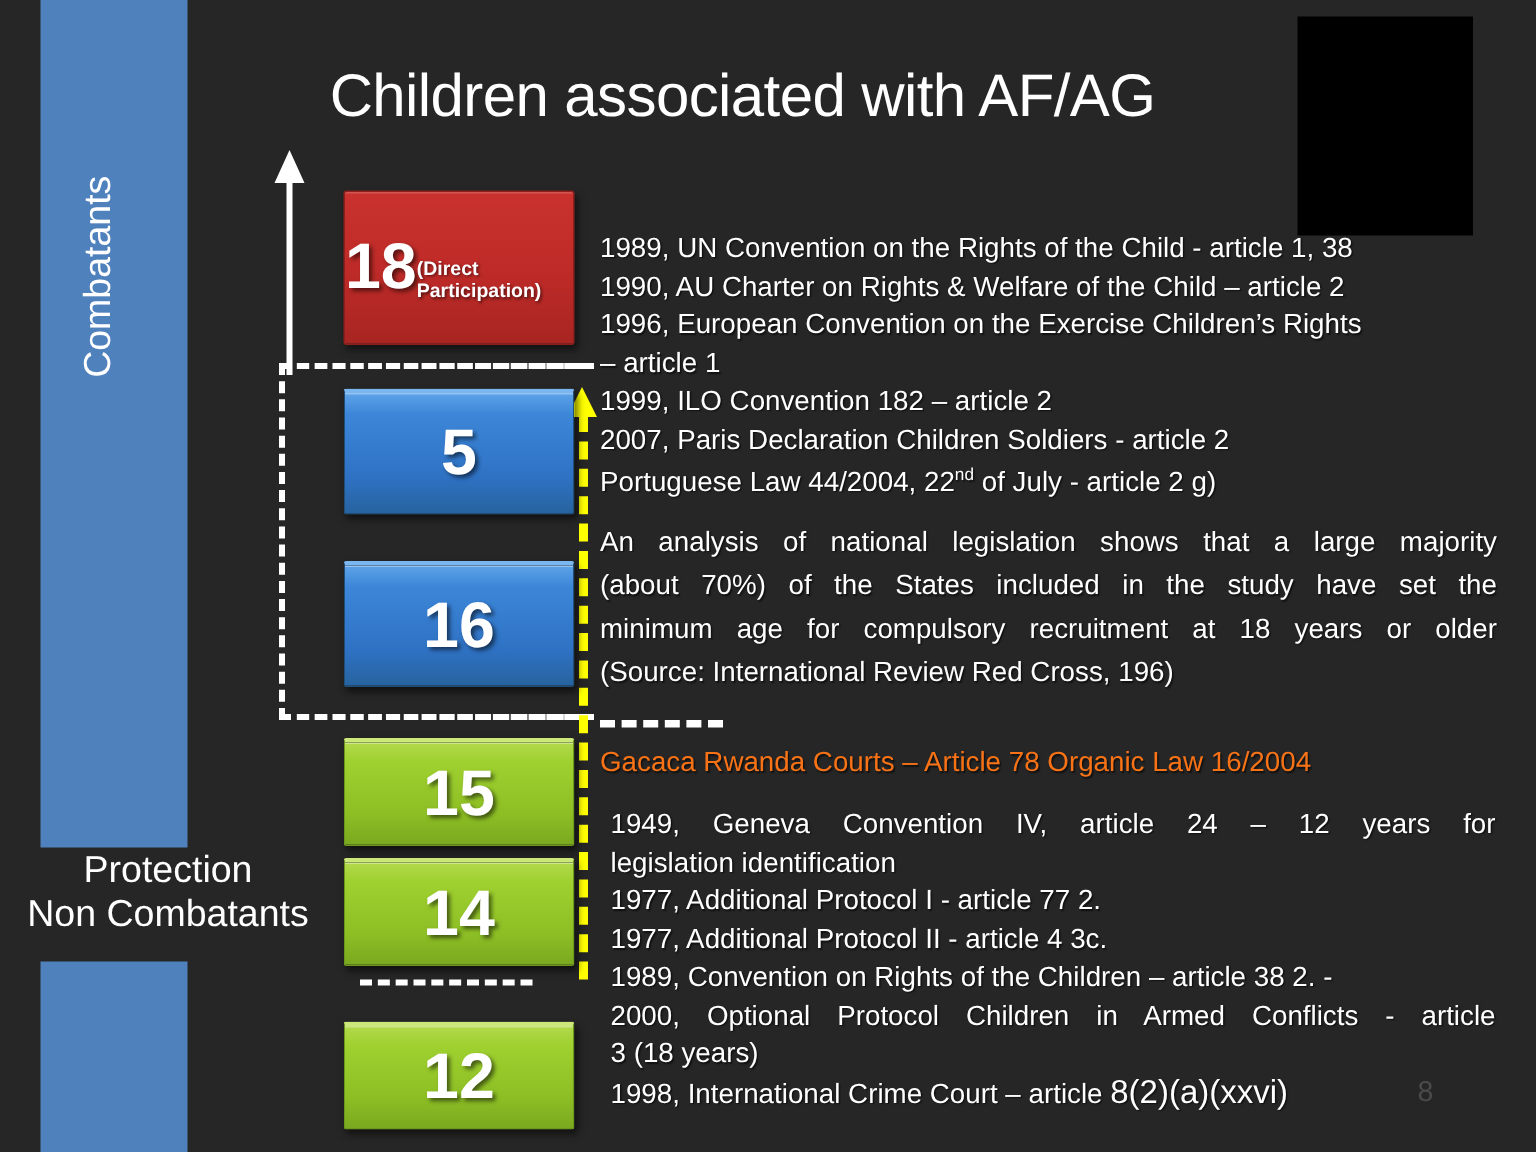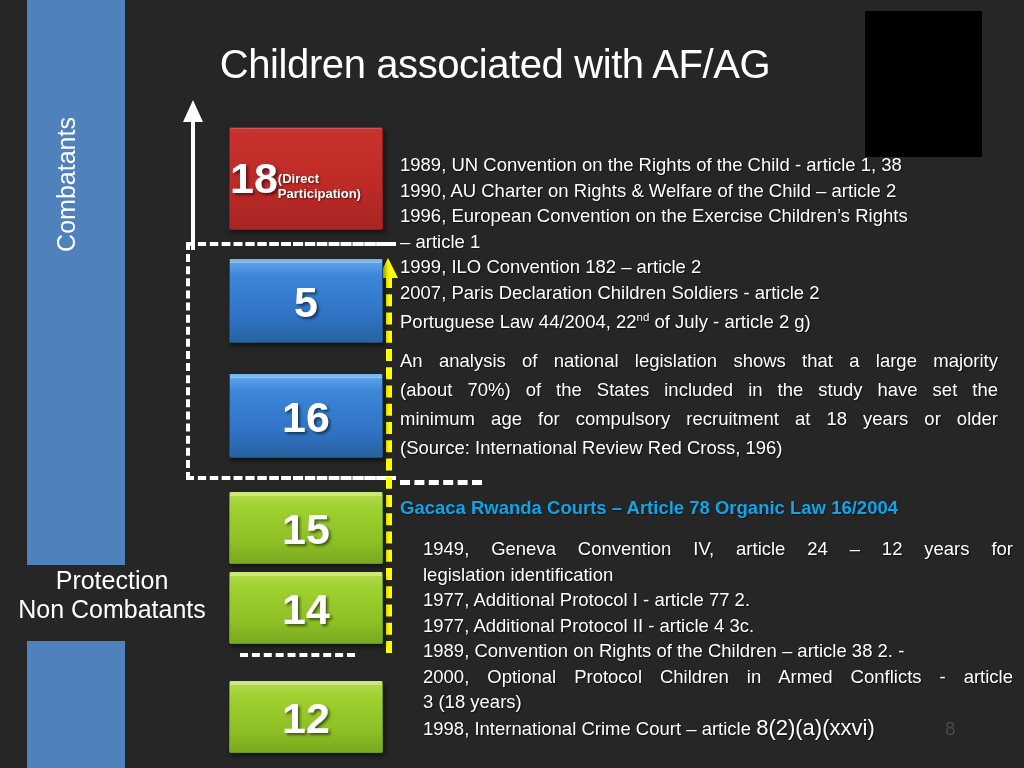--- a/index.html
+++ b/index.html
@@ -117,28 +117,27 @@
     text-shadow:1px 1px 1px rgba(0,0,0,.6);
   }
   .txt-block-1{left:400px;top:152px;width:600px;}
   .txt-para{
     position:absolute;left:400px;top:346px;width:598px;
     color:#ffffff;font-size:18.5px;line-height:29px;text-align:justify;
     text-shadow:1px 1px 1px rgba(0,0,0,.6);
   }
   .txt-yellow{
     position:absolute;left:400px;top:495px;width:600px;
-    color:#0ea5e9;font-size:18.5px;line-height:25px;font-weight:700;
+    color:#f97316;font-size:18.5px;line-height:25px;font-weight:400;
     text-shadow:1px 1px 1px rgba(0,0,0,.6);
   }
   .txt-block-2{
     position:absolute;left:407px;top:536px;width:590px;
     color:#ffffff;font-size:18.5px;line-height:25.5px;
     text-shadow:1px 1px 1px rgba(0,0,0,.6);
-    margin-left:16px;
   }
   .just-line{text-align:justify;text-align-last:justify;}
   .big{font-size:22px;}
   sup{font-size:.62em;vertical-align:super;}
 
   .page-num{
     position:absolute;left:945px;top:718px;
     color:#4a4a4a;font-size:19px;
   }
 </style>

